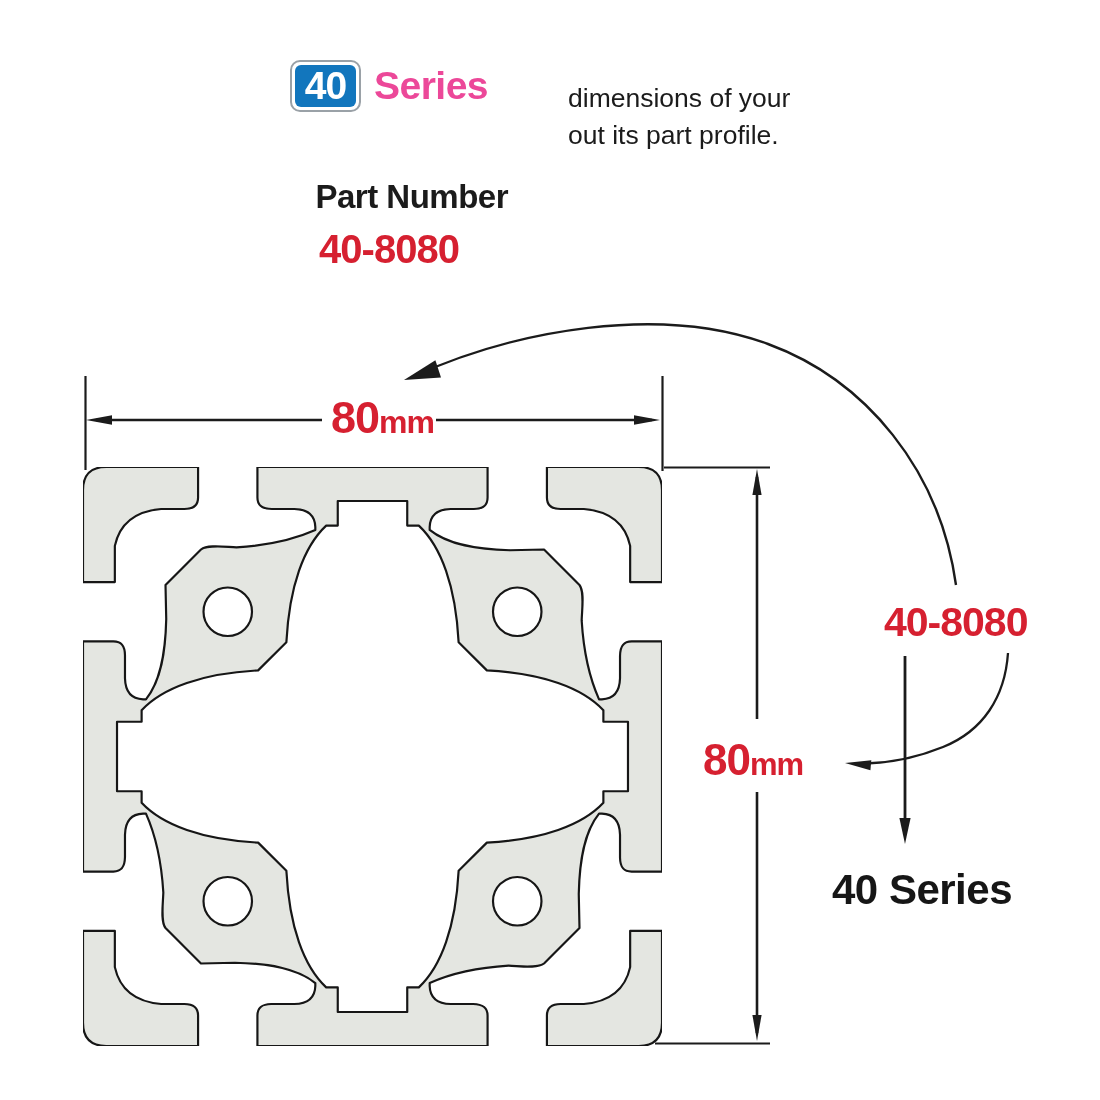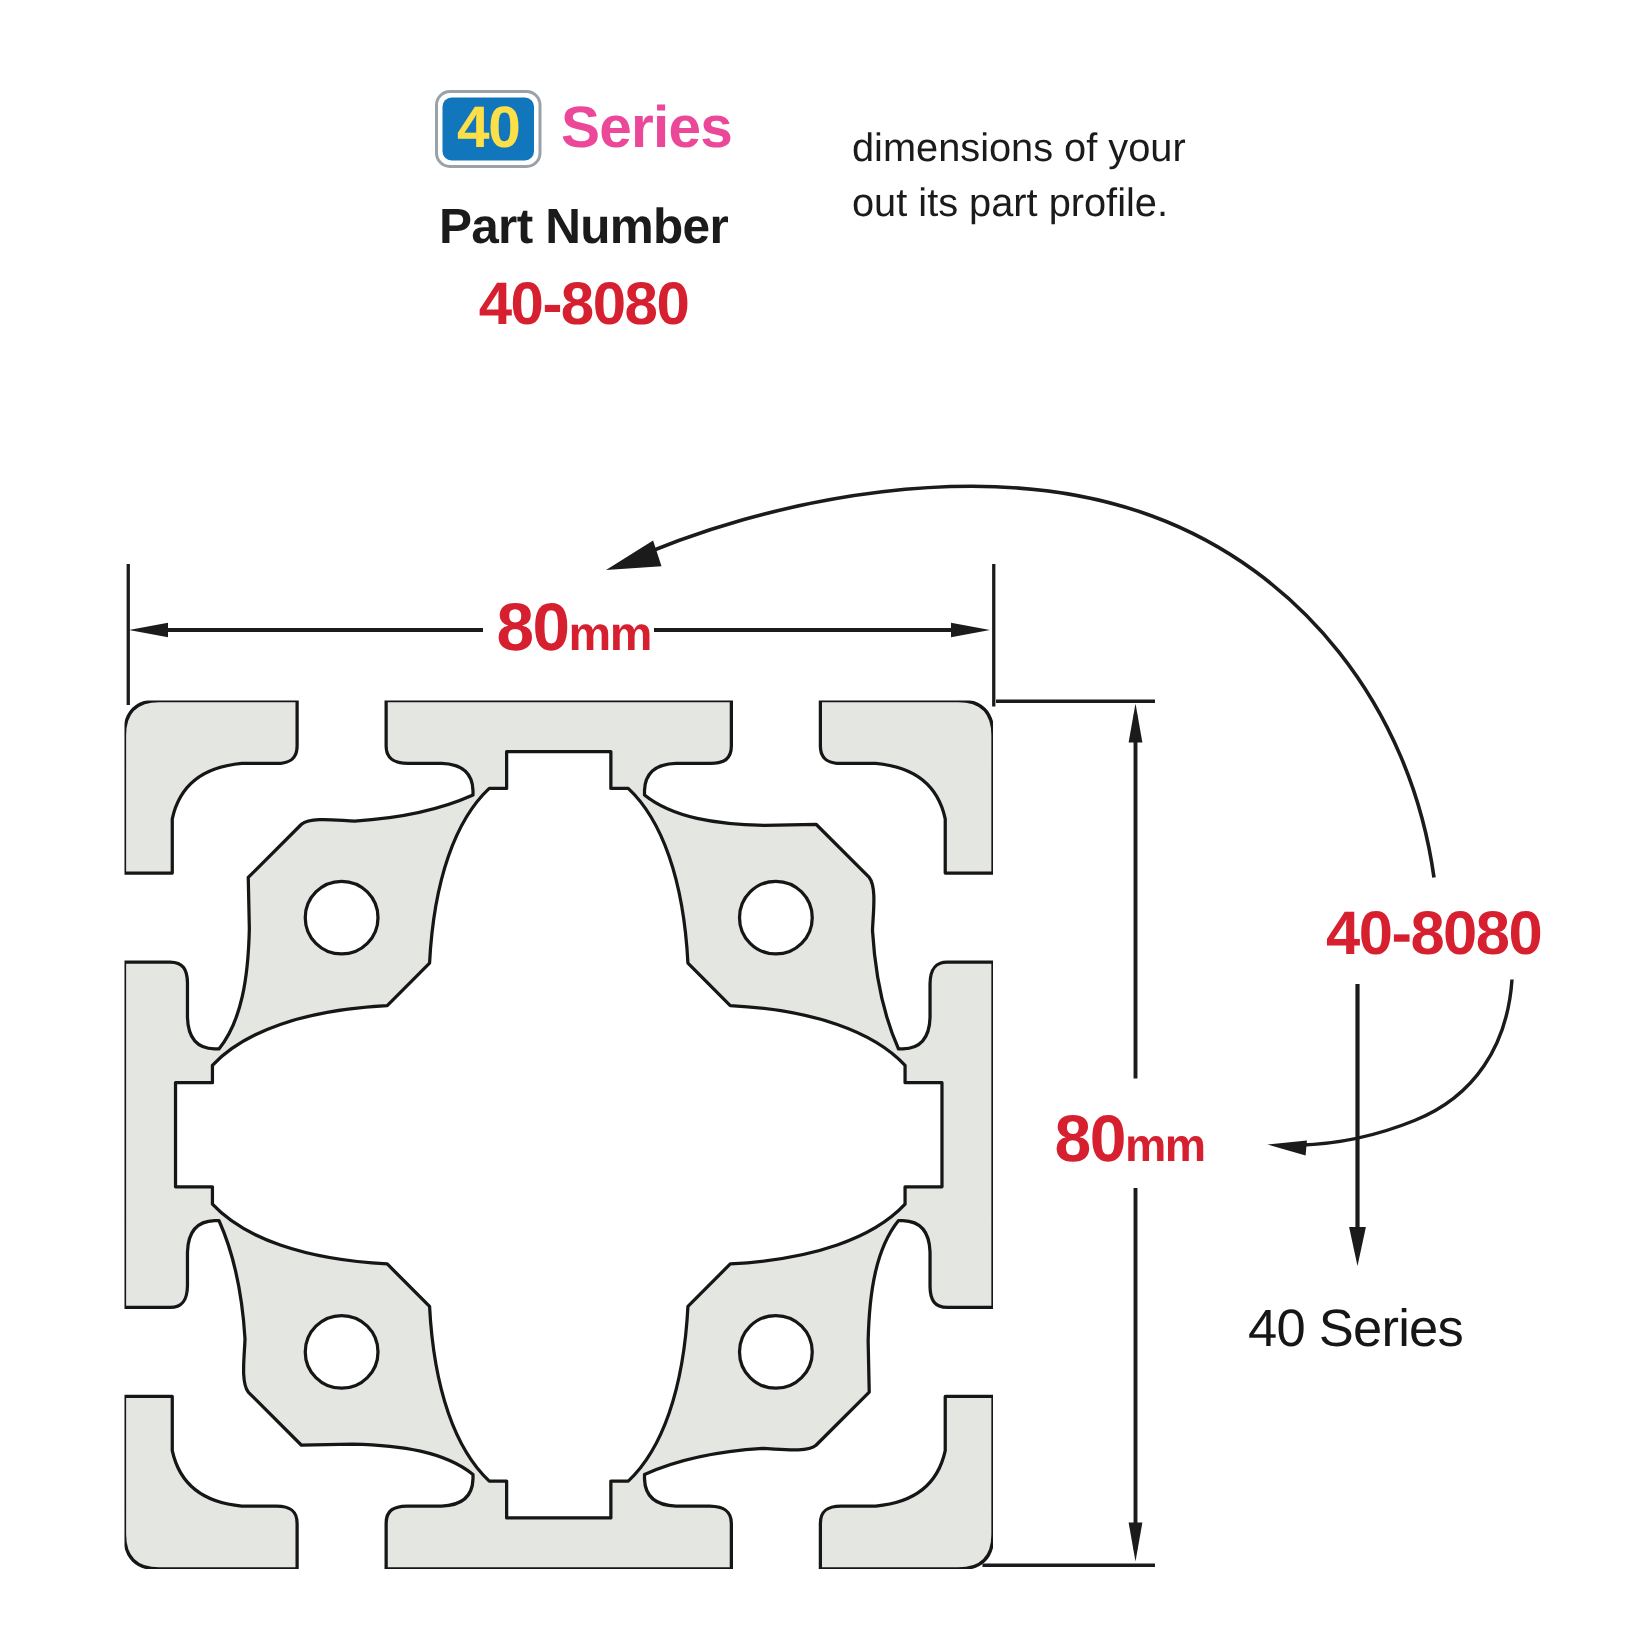--- a/index.html
+++ b/index.html
@@ -13,39 +13,39 @@
   
   .header-block{left:270px;top:60px;width:238px;text-align:center;}
   .badge-row{display:flex;align-items:center;justify-content:center;gap:13px;}
   .badge-outer{
     border:2px solid #9aa1a7;border-radius:10px;background:#ffffff;
     padding:3px;display:inline-flex;
   }
   .badge-inner{
     background:#1276bd;border-radius:6px;width:61px;height:42px;
     display:flex;align-items:center;justify-content:center;
-    color:#fde047;font-weight:bold;font-size:39px;letter-spacing:-1px;
+    color:#ffffff;font-weight:bold;font-size:39px;letter-spacing:-1px;
   }
   .series-word{color:#ec4899;font-weight:bold;font-size:39px;letter-spacing:-0.5px;}
-  .pn-label{margin-top:20px;font-weight:bold;font-size:33px;color:#1b1b1b;letter-spacing:-0.5px;}
+  .pn-label{margin-top:66px;font-weight:bold;font-size:33px;color:#1b1b1b;letter-spacing:-0.5px;text-align:right;}
   .pn-value{margin-top:11px;font-weight:bold;font-size:40px;color:#d62030;letter-spacing:-1px;}
 
   
   .note-block{left:568px;top:80px;width:260px;color:#1b1b1b;
     font-size:26.5px;line-height:36.6px;}
   .note-block span{display:block;}
 
   
   .dim-label{color:#d62030;font-weight:bold;white-space:nowrap;letter-spacing:-1px;}
   .dim-label .val{font-size:45px;line-height:45px;}
   .dim-label .unit{font-size:32px;}
   .dim-label-v .val{font-size:44px;line-height:44px;}
   .dim-label-v .unit{font-size:31px;}
   .callout-part{left:884px;top:599px;font-size:41px;font-weight:bold;color:#d62030;letter-spacing:-1px;}
-  .callout-series{left:832px;top:866px;font-size:35px;font-weight:normal;color:#161616;letter-spacing:-0.5px;}
+  .callout-series{left:832px;top:866px;font-size:42px;font-weight:bold;color:#161616;letter-spacing:-0.5px;}
 
   svg{display:block;}
 </style>
 </head>
 <body>
 
 <svg class="abs" style="left:0;top:0" width="1100" height="1100" viewBox="0 0 1100 1100">
   <g stroke="#1b1b1b" fill="none">
     <path d="M85.5 376 V470" stroke-width="2.2"></path>
     <path d="M662.5 376 V471" stroke-width="2.2"></path>

